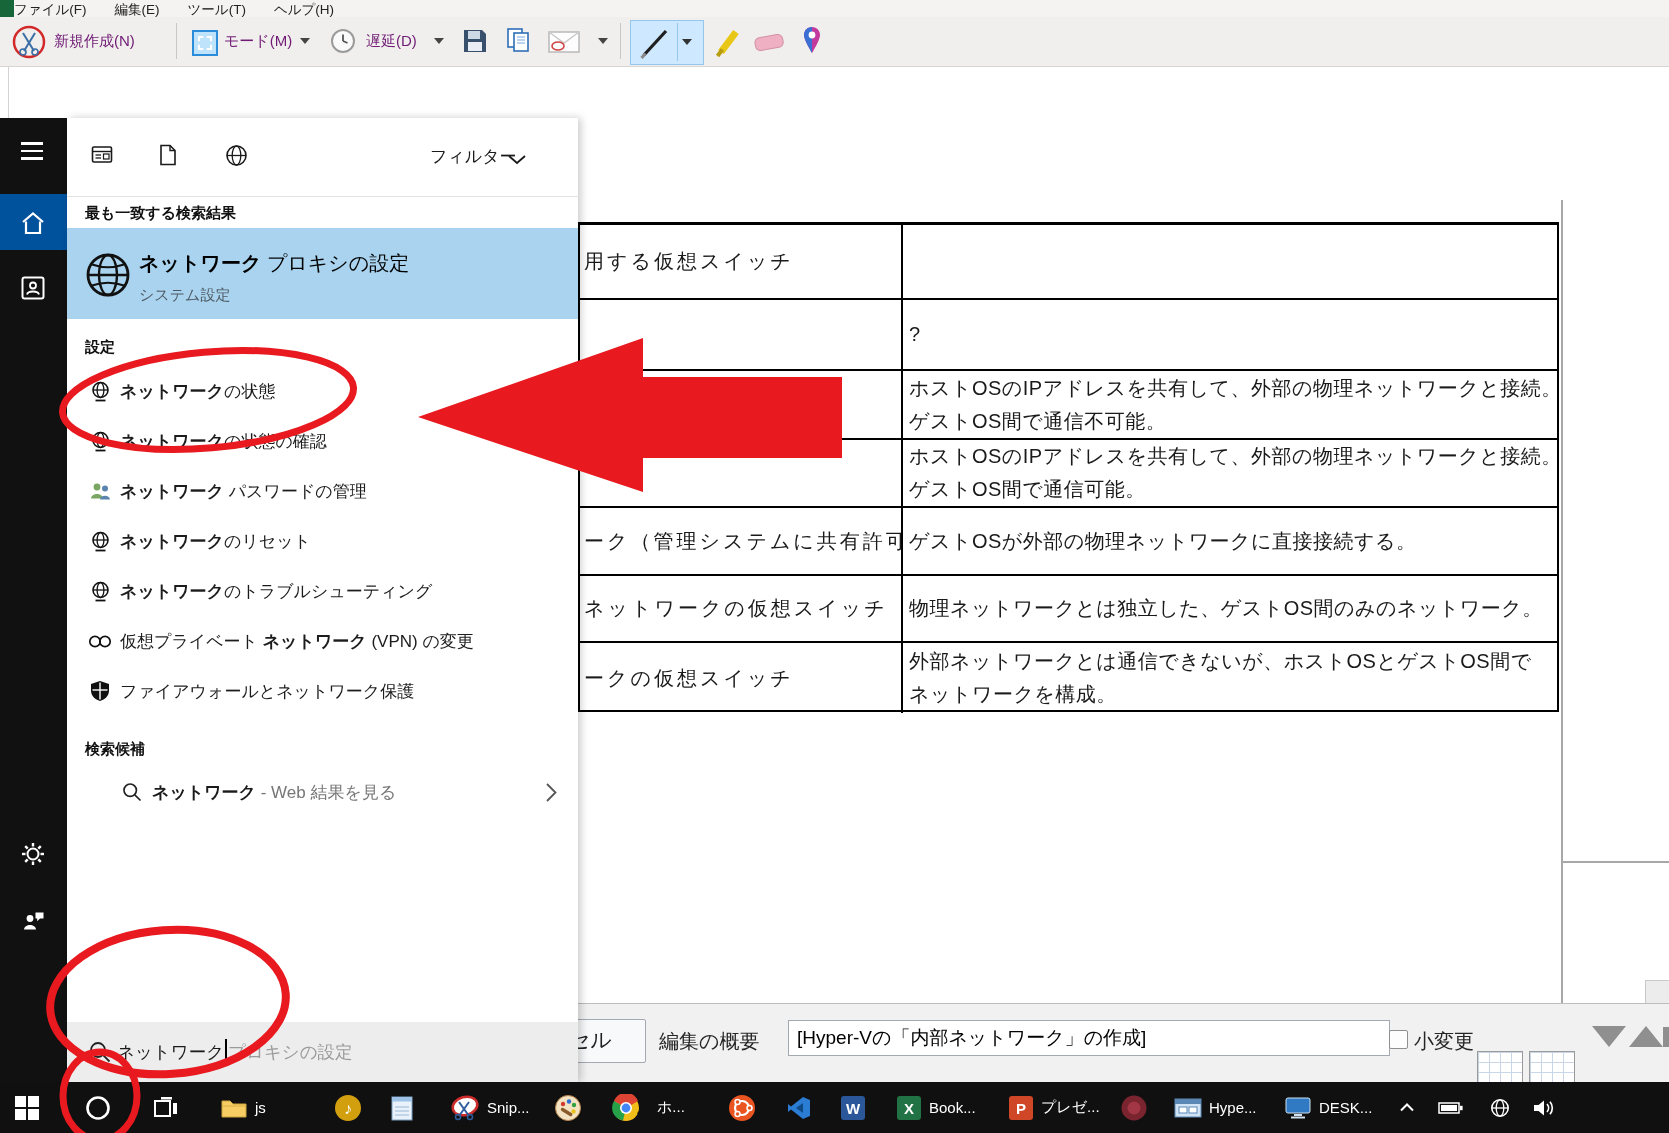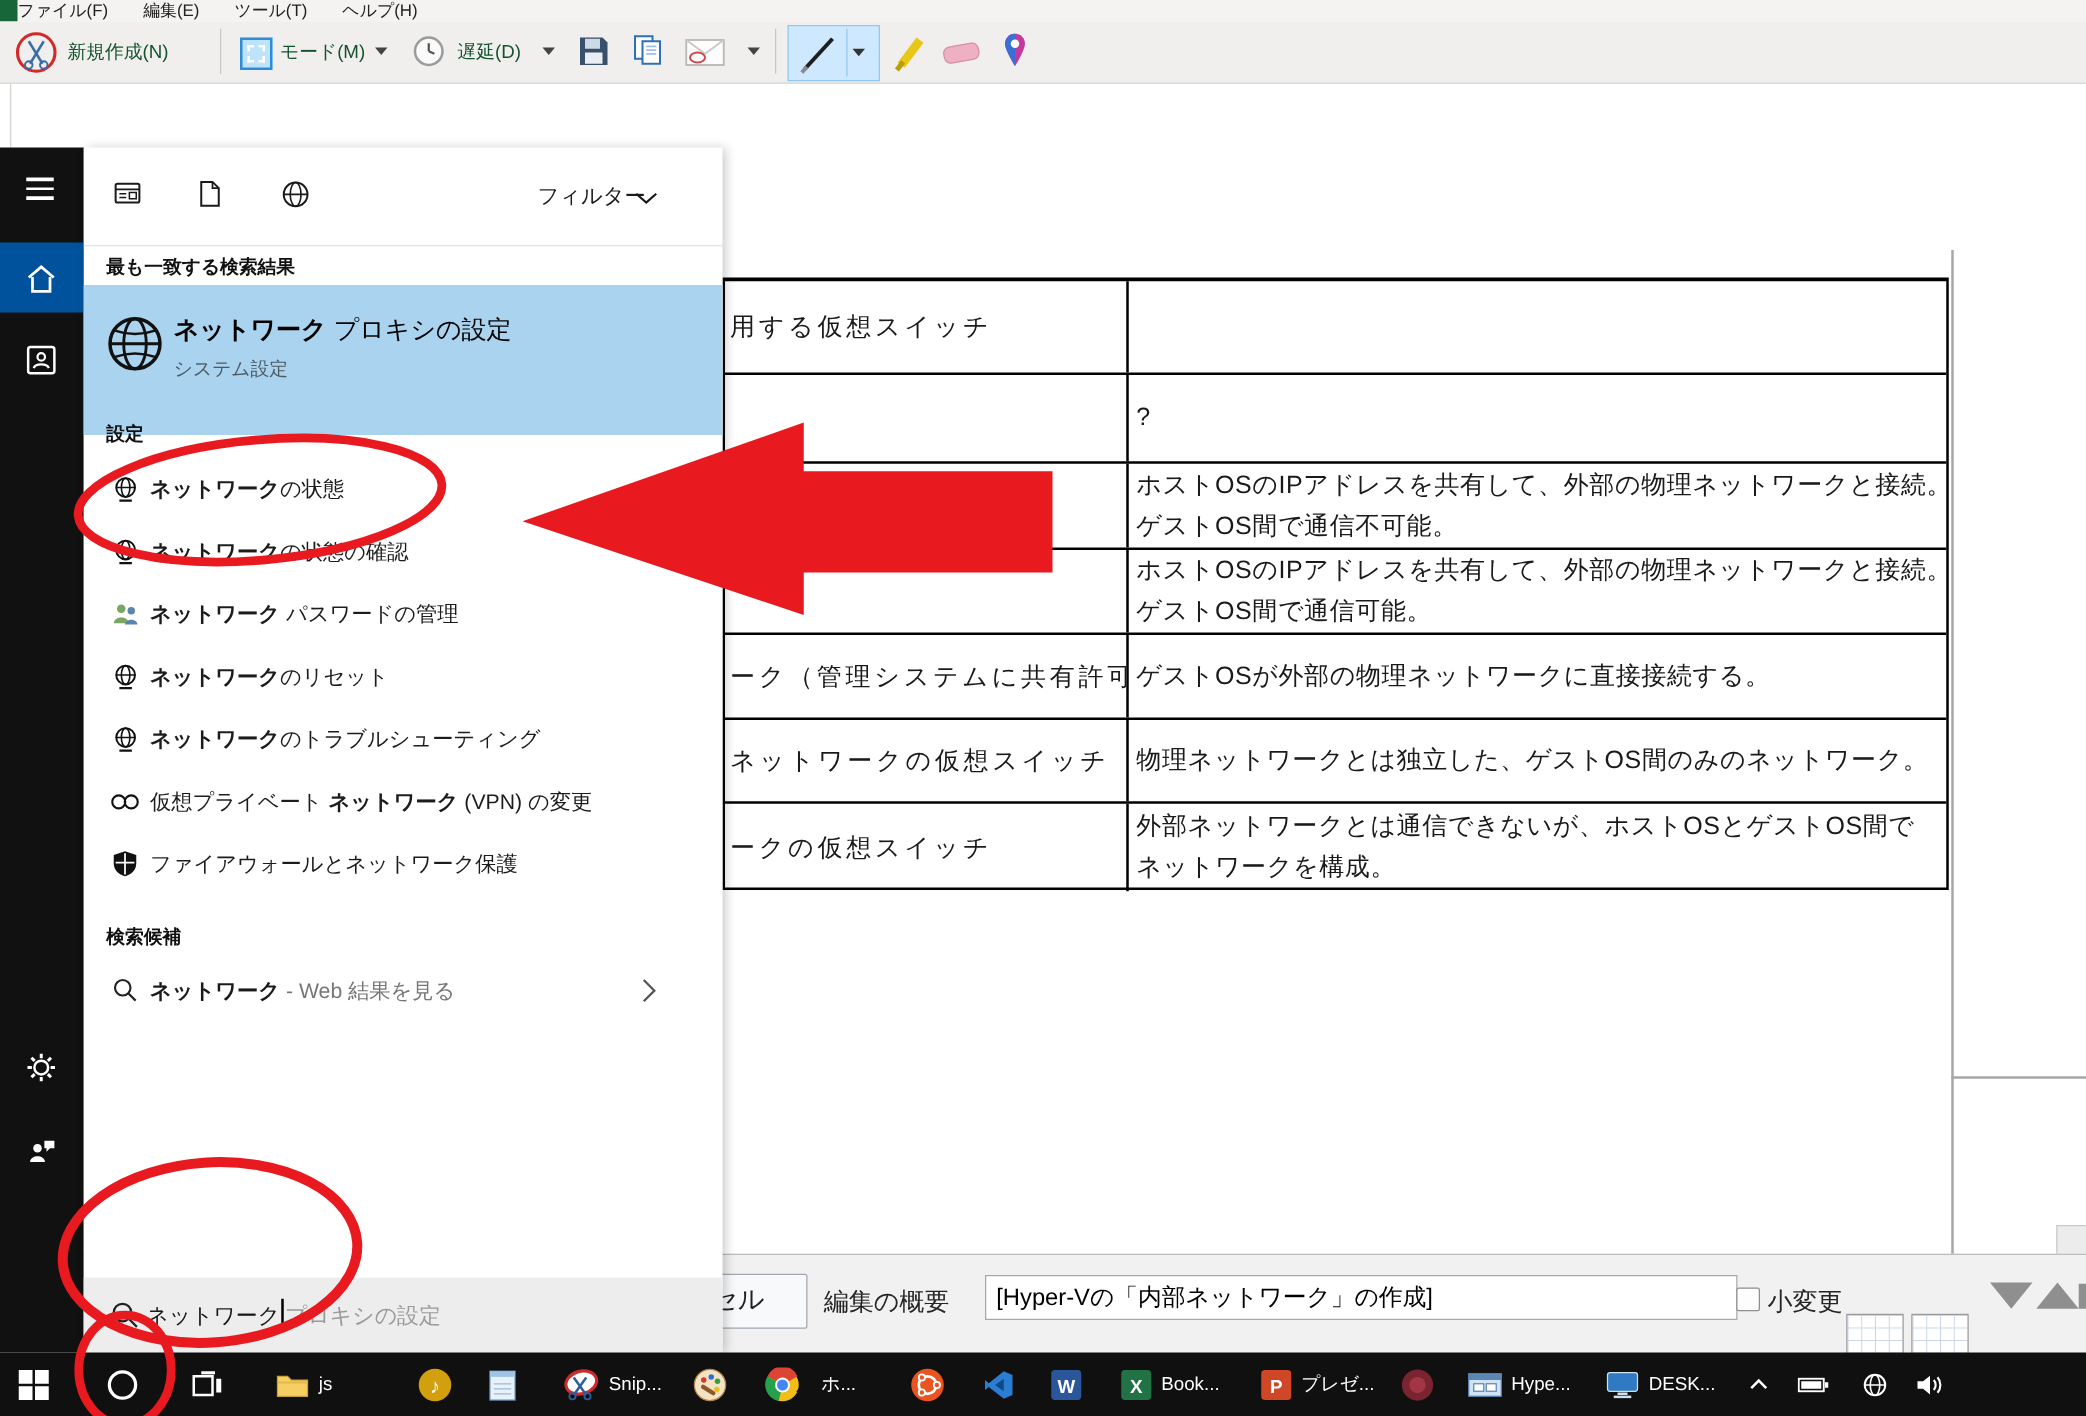--- a/index.html
+++ b/index.html
@@ -5,21 +5,21 @@
   html,body{margin:0;padding:0;}
   #stage{position:relative;width:1669px;height:1133px;background:#fff;overflow:hidden;
          font-family:"Liberation Sans","DejaVu Sans",sans-serif;color:#1a1a1a;}
   .abs{position:absolute;}
 
   
   #menubar{left:0;top:0;width:1669px;height:17px;background:#f4f3f1;overflow:hidden;z-index:1;}
   #menubar span{display:inline-block;font-size:13.5px;line-height:30px;margin:-13px 14px 0 14px;color:#222;}
   #green-corner{left:0;top:0;width:14px;height:17px;background:#17663a;z-index:2;}
   #toolbar{left:0;top:17px;width:1669px;height:49px;background:#f0efed;border-bottom:1px solid #d8d6d3;z-index:1;}
-  .tb-lab{position:absolute;top:15px;font-size:15px;color:#14532d;white-space:nowrap;}
+  .tb-lab{position:absolute;top:15px;font-size:15px;color:#701a75;white-space:nowrap;}
   .tb-sep{position:absolute;top:6px;width:1px;height:36px;background:#c9c7c4;}
   .caret{position:absolute;width:0;height:0;border-left:5px solid transparent;border-right:5px solid transparent;border-top:6px solid #444;}
   #mode-icon{left:192px;top:13px;width:22px;height:22px;background:#bfe3fb;border:2px solid #2b8dd9;}
   #mode-icon i{position:absolute;left:4px;top:4px;width:10px;height:10px;border:2px dashed #fff;}
   #pen-box{left:630px;top:3px;width:72px;height:43px;background:#cde8ff;border:1px solid #93c7ee;}
   #pen-box .divider{position:absolute;left:46px;top:2px;width:1px;height:38px;background:#93c7ee;}
   #canvas-edge{left:8px;top:66px;width:1px;height:52px;background:#d5d3d0;}
 
   
   #bg-table{left:578px;top:222px;width:981px;height:490px;border:2px solid #000;border-top-width:3px;
@@ -57,30 +57,30 @@
   #home-tile{position:absolute;left:0;top:76px;width:67px;height:56px;background:#00529c;}
   #home-tile svg{position:absolute;left:20px;top:16px;}
   .hbar{width:22px;height:2.5px;background:#fff;margin-bottom:5px;}
 
   
   #panel{left:67px;top:118px;width:511px;height:964px;background:#fff;z-index:10;box-shadow:3px 0 8px rgba(0,0,0,.2);}
   .p-hdr{position:absolute;left:18px;font-size:15px;font-weight:bold;color:#111;}
   #filter-label{position:absolute;left:363px;top:27px;font-size:17px;color:#1a1a1a;}
   #filter-chevron{position:absolute;left:440px;top:33px;}
   #p-divider{position:absolute;left:0;top:78px;width:100%;height:1px;background:#e3e3e3;}
-  #best-row{position:absolute;left:0;top:110px;width:100%;height:120px;}
+  #best-row{position:absolute;left:0;top:110px;width:100%;height:91px;}
   #best-title{position:absolute;left:72px;top:22px;font-size:20px;color:#000;}
   #best-sub{position:absolute;left:72px;top:58px;font-size:15px;color:#4e5a63;}
   #best-globe{position:absolute;left:18px;top:24px;}
   #settings-list{position:absolute;left:0;top:248px;width:100%;}
   .s-item{height:50px;display:flex;align-items:center;}
   .s-icon{width:24px;margin:0 8px 0 21px;display:flex;justify-content:center;}
   .s-text{font-size:17px;color:#1c1c1c;white-space:nowrap;}
   .s-text b{font-weight:700;}
-  #web-item{position:absolute;left:0;top:648px;width:100%;height:52px;display:flex;align-items:center;}
+  #web-item{position:absolute;left:0;top:648px;width:100%;height:52px;display:flex;align-items:center;padding-left:32px;}
   #web-text{font-size:17px;white-space:nowrap;}
   #web-text .gray{color:#767676;}
   #web-chevron{position:absolute;right:52px;top:16px;}
   #p-footer{position:absolute;left:0;top:904px;width:100%;height:60px;background:#ededed;}
   #footer-text{position:absolute;left:50px;top:0;height:60px;display:flex;align-items:center;font-size:17.5px;}
   #footer-text .sugg{color:#9a9a9a;}
   #footer-cursor{display:inline-block;width:2px;height:26px;background:#000;margin:0 1px;}
   #footer-search-icon{position:absolute;left:22px;top:19px;}
 
   

